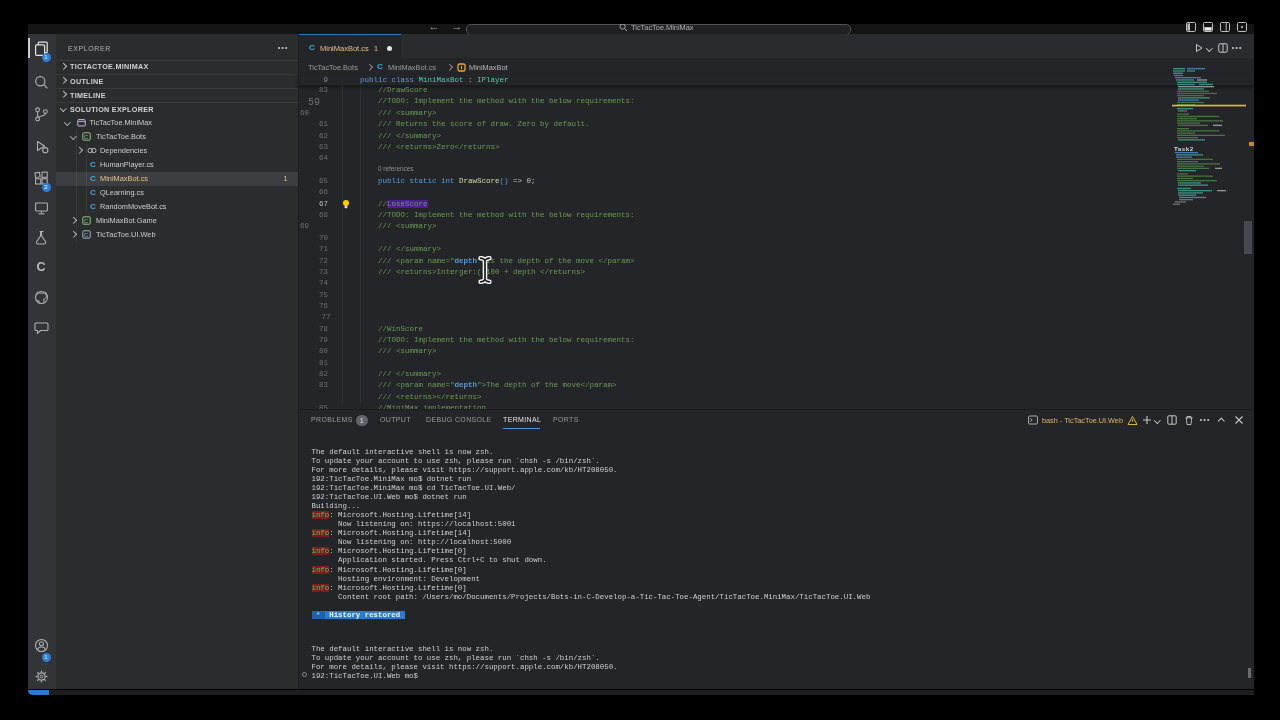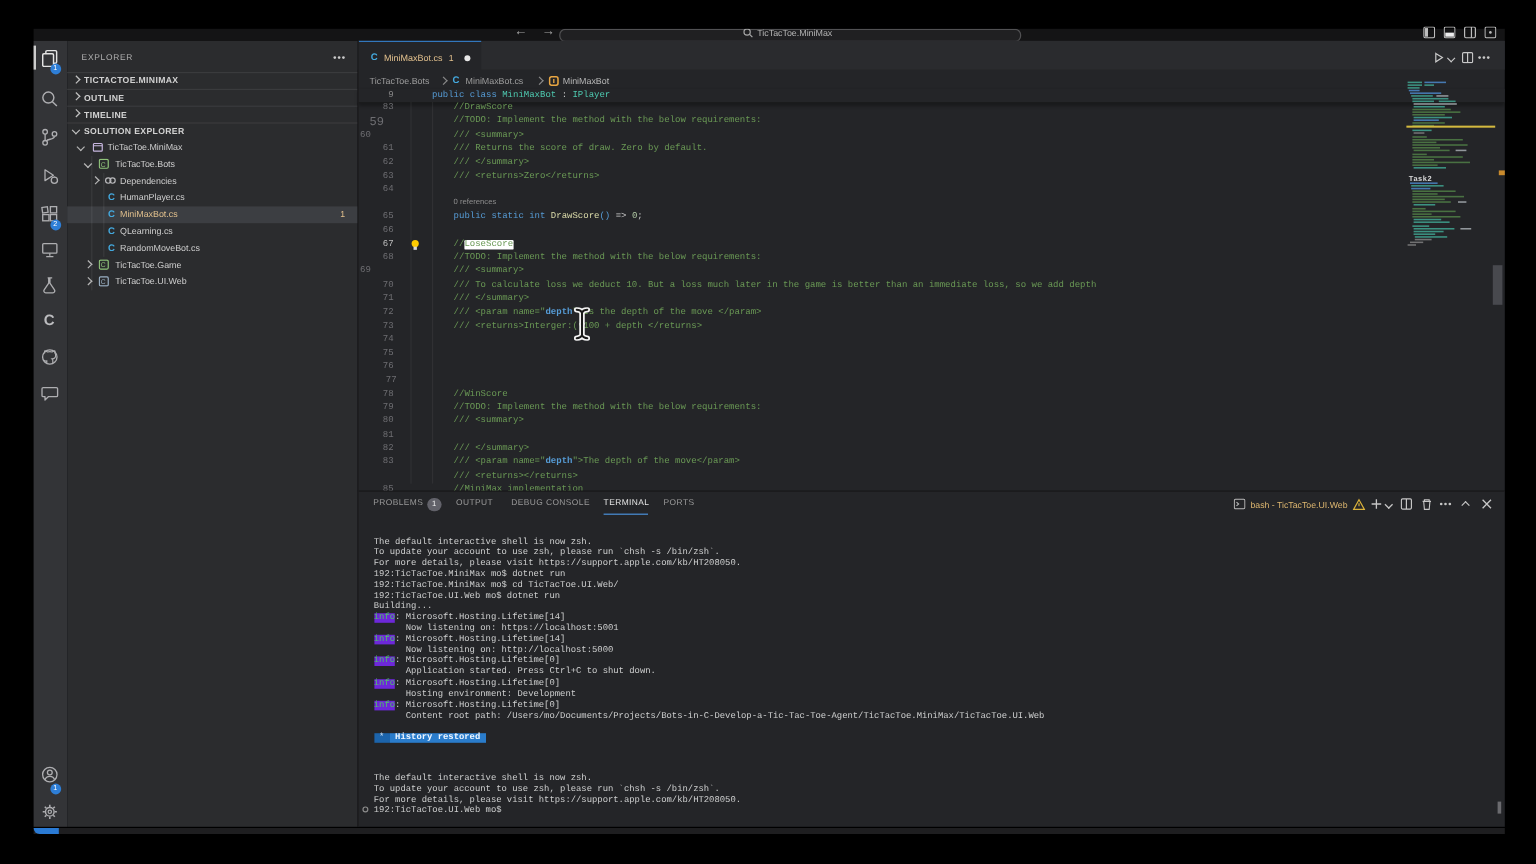--- a/index.html
+++ b/index.html
@@ -1,22 +1,22 @@
 <!DOCTYPE html>
 <html><head><meta charset="utf-8"><style>
 html,body{margin:0;padding:0;width:1280px;height:720px;background:#000;overflow:hidden}
 *{box-sizing:border-box}
 body{font-family:"Liberation Sans",sans-serif;-webkit-font-smoothing:antialiased}
 .a{position:absolute}
 .mono{font-family:"Liberation Mono",monospace}
 pre{margin:0;font-family:"Liberation Mono",monospace}
 .kw{color:#569cd6}.ty{color:#4ec9b0}.fn{color:#dcdcaa}.cm{color:#6a9955}
 .pu{color:#c8c8c8}.nu{color:#b5cea8}.att{color:#569cd6;font-weight:bold}
-.sel{background:#ffffff;border-radius:1px}
-.i{color:#4fc06a;background:#6d28d9}
+.sel{background:#4c1d95;border-radius:1px}
+.i{color:#4fc06a;background:#7f1d1d}
 .r{color:#e8504d;letter-spacing:0.055px}
 .hb{background:#1c64ab;color:#cfe3f5}
 .hr{background:#2a7ccb;color:#eef6ff;font-weight:bold}
 
 #scene{position:absolute;left:0;top:0;width:1280px;height:720px;filter:blur(0.38px)}
 </style></head>
 <body>
 <div id="scene">
 <div class="a" style="left:28px;top:14px;width:1226px;height:20px;background:#141415"></div>
 <div class="a" style="left:428.5px;top:19.5px;font-size:11px;color:#a5a5a5;white-space:pre;">←</div>
@@ -153,21 +153,21 @@
 <div class="a" style="left:100px;top:174.1px;font-size:7.4px;color:#e2c08d;white-space:pre;">MiniMaxBot.cs</div>
 <div class="a" style="left:90px;top:187.9px;font-size:8px;color:#44a8dd;white-space:pre;font-weight:bold">C</div>
 <div class="a" style="left:100px;top:188.1px;font-size:7.4px;color:#cecece;white-space:pre;">QLearning.cs</div>
 <div class="a" style="left:90px;top:201.9px;font-size:8px;color:#44a8dd;white-space:pre;font-weight:bold">C</div>
 <div class="a" style="left:100px;top:202.1px;font-size:7.4px;color:#cecece;white-space:pre;">RandomMoveBot.cs</div>
 <div class="a" style="left:71px;top:218.2px;width:4.6px;height:4.6px;border-right:1.2px solid #b5b5b5;border-bottom:1.2px solid #b5b5b5;transform:rotate(-45deg)"></div>
 <svg class="a" style="left:82px;top:216.0px" width="9" height="9" viewBox="0 0 9 9">
       <rect x="0.8" y="0.8" width="7.4" height="7.4" rx="1" fill="none" stroke="#8fc27a" stroke-width="1"></rect>
       <text x="2" y="6.8" font-size="5.6" fill="#8fc27a" font-family="Liberation Sans">C</text>
     </svg>
-<div class="a" style="left:96px;top:216.1px;font-size:7.4px;color:#cecece;white-space:pre;">TicTacToe.Game</div>
+<div class="a" style="left:96px;top:216.1px;font-size:7.4px;color:#cecece;white-space:pre;">MiniMaxBot.Game</div>
 <div class="a" style="left:71px;top:232.2px;width:4.6px;height:4.6px;border-right:1.2px solid #b5b5b5;border-bottom:1.2px solid #b5b5b5;transform:rotate(-45deg)"></div>
 <svg class="a" style="left:82px;top:230.0px" width="9" height="9" viewBox="0 0 9 9">
       <rect x="0.8" y="0.8" width="7.4" height="7.4" rx="1" fill="none" stroke="#9ab0c4" stroke-width="1"></rect>
       <text x="2" y="6.8" font-size="5.6" fill="#9ab0c4" font-family="Liberation Sans">C</text>
     </svg>
 <div class="a" style="left:96px;top:230.1px;font-size:7.4px;color:#cecece;white-space:pre;">TicTacToe.UI.Web</div>
 <div class="a" style="left:283.5px;top:174.2px;font-size:7.2px;color:#e2c08d;white-space:pre;">1</div>
 <div class="a" style="left:298px;top:34px;width:956px;height:375px;background:#242528"></div>
 <div class="a" style="left:298px;top:34px;width:956px;height:24px;background:#2a2b2e"></div>
 <div class="a" style="left:299px;top:34px;width:102px;height:24px;background:#242528;border-top:1px solid #3277bd"></div>
@@ -221,21 +221,20 @@
 <div class="a mono" style="left:2px;top:91.98px;width:28px;text-align:right;font-size:7.5px;color:#6e6e72;white-space:pre">65</div>
 <div class="a mono" style="left:44px;top:91.98px;font-size:7.5px;white-space:pre;color:#c8c8c8"><span class="kw">        public static int </span><span class="fn">DrawScore</span><span class="kw">()</span><span class="pu"> =&gt; </span><span class="nu">0</span><span class="pu">;</span></div>
 <div class="a mono" style="left:2px;top:103.34px;width:28px;text-align:right;font-size:7.5px;color:#6e6e72;white-space:pre">66</div>
 <div class="a mono" style="left:2px;top:114.70px;width:28px;text-align:right;font-size:7.5px;color:#bdbdbd;white-space:pre">67</div>
 <div class="a mono" style="left:44px;top:114.70px;font-size:7.5px;white-space:pre;color:#c8c8c8"><span class="cm">        //</span><span class="sel"><span class="cm">LoseScore</span></span></div>
 <div class="a mono" style="left:2px;top:126.06px;width:28px;text-align:right;font-size:7.5px;color:#6e6e72;white-space:pre">68</div>
 <div class="a mono" style="left:44px;top:126.06px;font-size:7.5px;white-space:pre;color:#c8c8c8"><span class="cm">        //TODO: Implement the method with the below requirements:</span></div>
 <div class="a mono" style="left:2px;top:137.42px;width:28px;text-align:left;font-size:7.5px;color:#6e6e72;white-space:pre">69</div>
 <div class="a mono" style="left:44px;top:137.42px;font-size:7.5px;white-space:pre;color:#c8c8c8"><span class="cm">        /// &lt;summary&gt;</span></div>
 <div class="a mono" style="left:2px;top:148.78px;width:28px;text-align:right;font-size:7.5px;color:#6e6e72;white-space:pre">70</div>
-<div class="a mono" style="left:44px;top:148.78px;font-size:7.5px;white-space:pre;color:#c8c8c8"><span class="cm">        /// To calculate loss we deduct 10. But a loss much later in the game is better than an immediate loss, so we add depth</span></div>
 <div class="a mono" style="left:2px;top:160.14px;width:28px;text-align:right;font-size:7.5px;color:#6e6e72;white-space:pre">71</div>
 <div class="a mono" style="left:44px;top:160.14px;font-size:7.5px;white-space:pre;color:#c8c8c8"><span class="cm">        /// &lt;/summary&gt;</span></div>
 <div class="a mono" style="left:2px;top:171.50px;width:28px;text-align:right;font-size:7.5px;color:#6e6e72;white-space:pre">72</div>
 <div class="a mono" style="left:44px;top:171.50px;font-size:7.5px;white-space:pre;color:#c8c8c8"><span class="cm">        /// &lt;param name="</span><span class="att">depth</span><span class="cm">"&gt;Is the depth of the move &lt;/param&gt;</span></div>
 <div class="a mono" style="left:2px;top:182.86px;width:28px;text-align:right;font-size:7.5px;color:#6e6e72;white-space:pre">73</div>
 <div class="a mono" style="left:44px;top:182.86px;font-size:7.5px;white-space:pre;color:#c8c8c8"><span class="cm">        /// &lt;returns&gt;Interger:(-100 + depth &lt;/returns&gt;</span></div>
 <div class="a mono" style="left:2px;top:194.22px;width:28px;text-align:right;font-size:7.5px;color:#6e6e72;white-space:pre">74</div>
 <div class="a mono" style="left:2px;top:205.58px;width:28px;text-align:right;font-size:7.5px;color:#6e6e72;white-space:pre">75</div>
 <div class="a mono" style="left:2px;top:216.94px;width:28px;text-align:right;font-size:7.5px;color:#6e6e72;white-space:pre">76</div>
 <div class="a mono" style="left:14px;top:228.30px;width:28px;text-align:center;font-size:7.5px;color:#6e6e72;white-space:pre">77</div>

